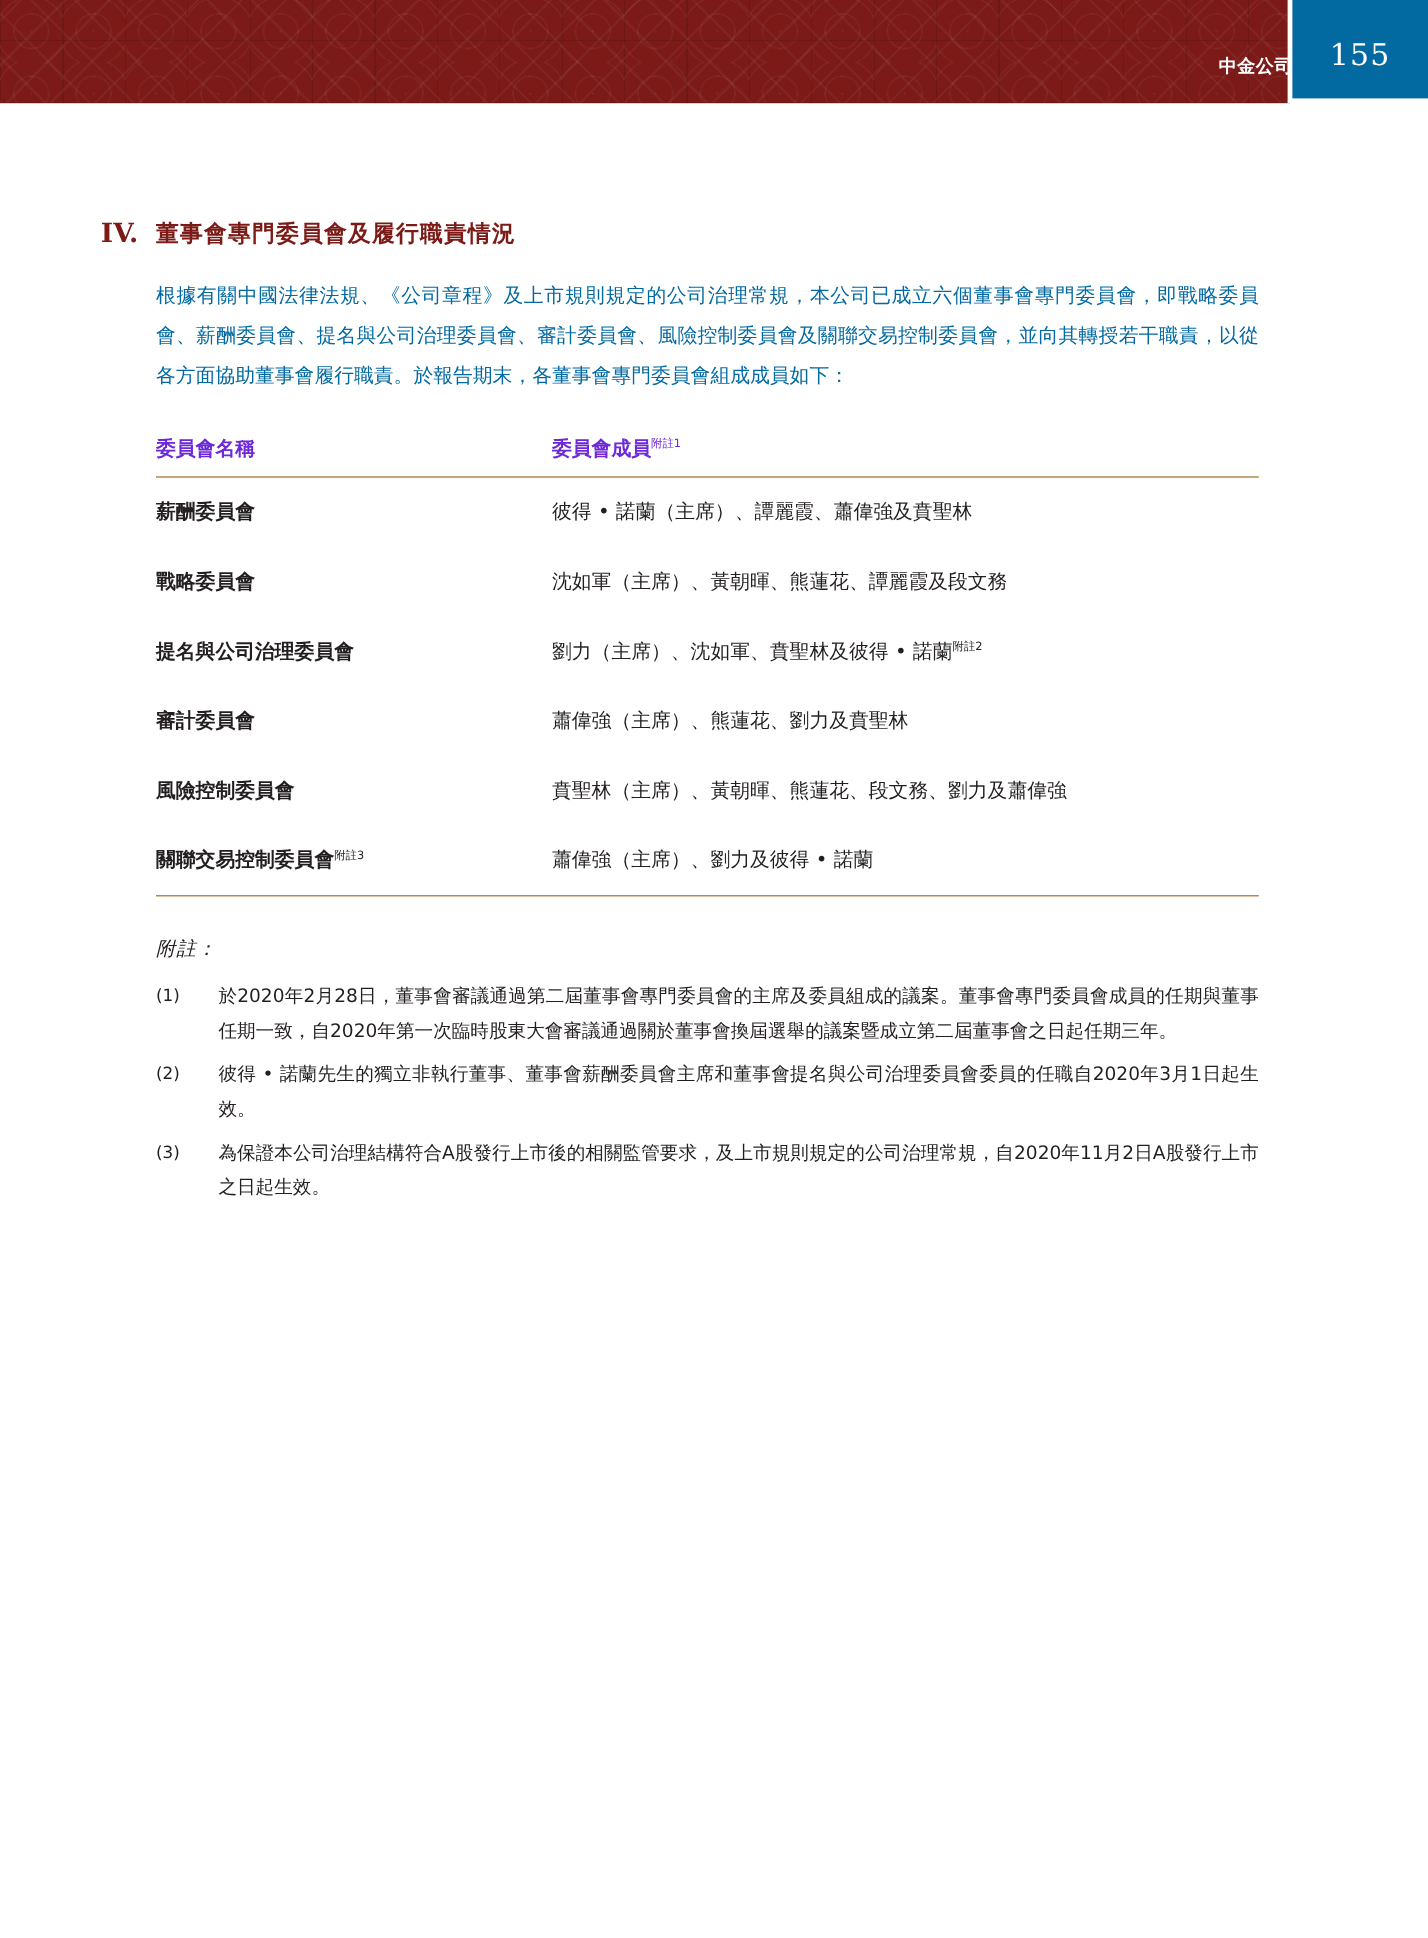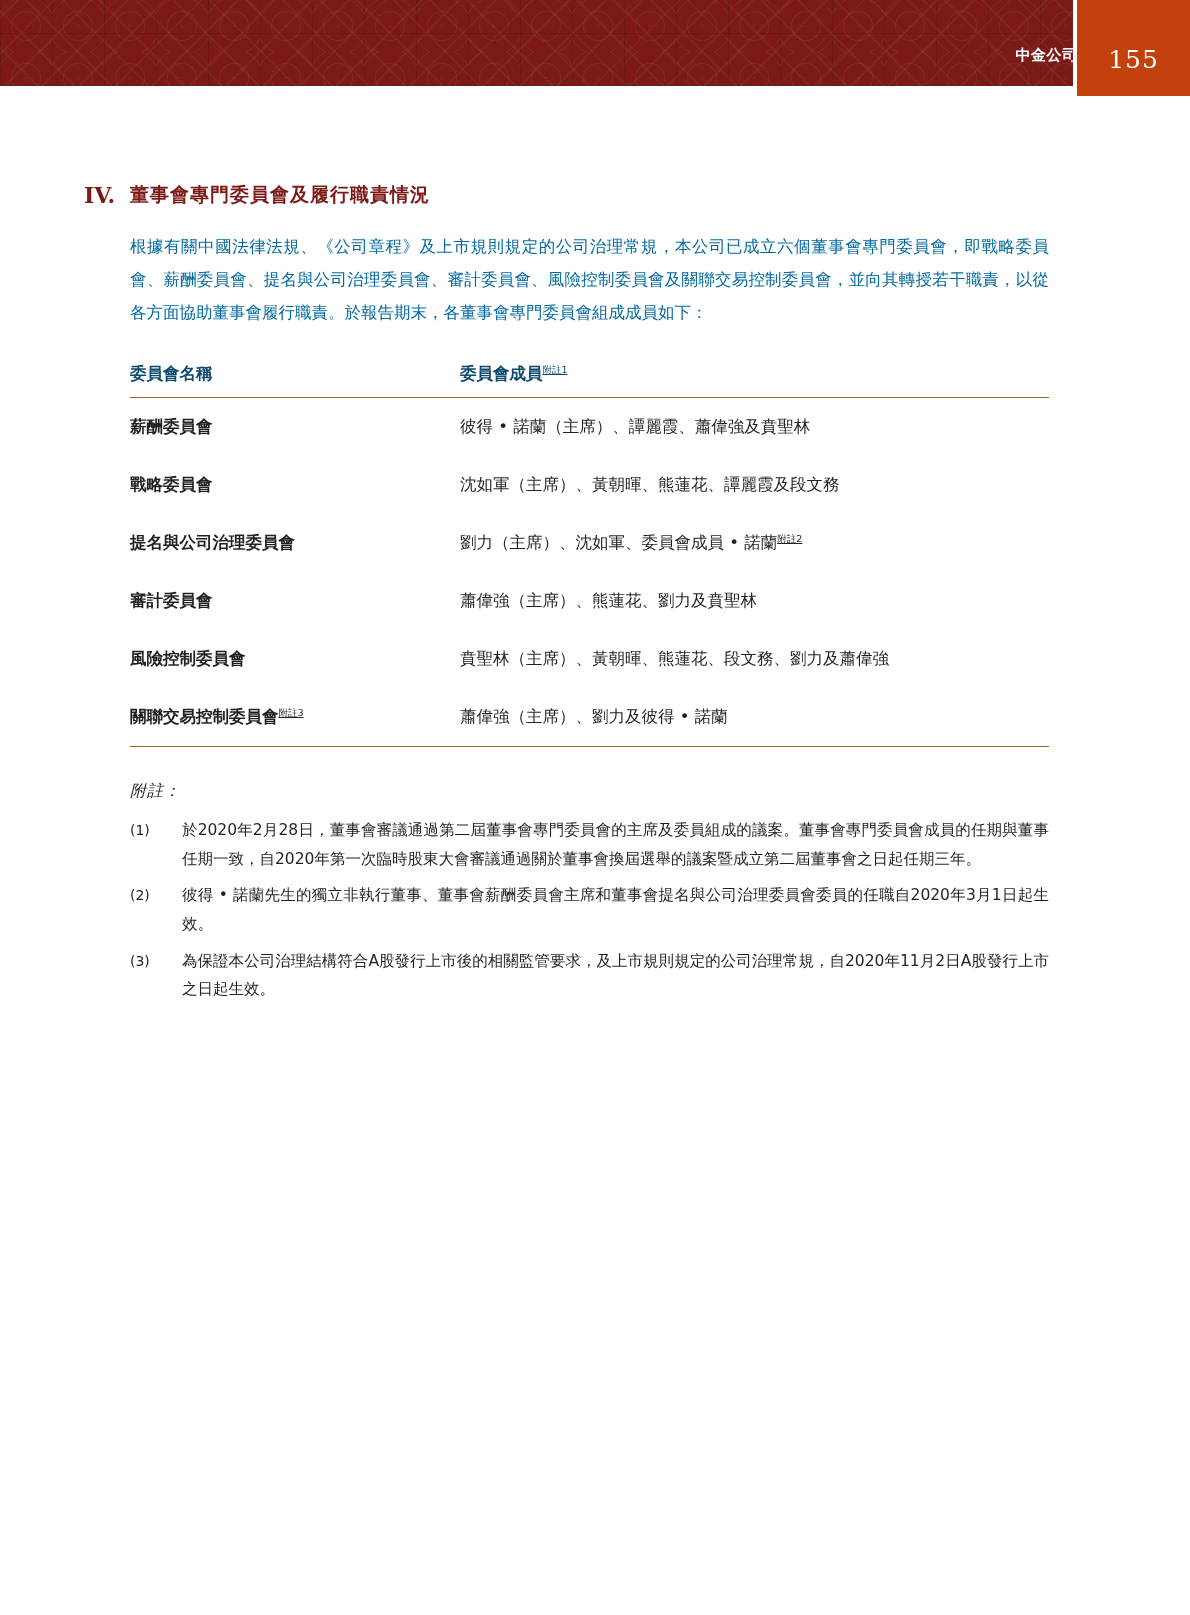--- a/index.html
+++ b/index.html
@@ -62,22 +62,22 @@
   }
   .header-caption .yr {
     font-weight: normal;
     margin-left: 8px;
   }
   .page-number-box {
     position: absolute;
     top: 0;
     left: 1077px;
     width: 113px;
-    height: 96px;
-    background: #c2410c;
+    height: 82px;
+    background: #0369a1;
     color: #ffffff;
     display: flex;
     align-items: flex-end;
     justify-content: center;
     box-sizing: border-box;
     padding-bottom: 22px;
   }
   .page-number-box span {
     font-family: "DejaVu Serif", "Liberation Serif", serif;
     font-size: 25px;
@@ -126,21 +126,21 @@
   table.cmt {
     width: 100%;
     border-collapse: collapse;
     font-size: 16.5px;
   }
   table.cmt th {
     text-align: left;
     font-weight: bold;
     padding: 0 0 12px 0;
     vertical-align: bottom;
-    color: #0c4a6e;
+    color: #6d28d9;
   }
   table.cmt thead tr {
     border-bottom: 1.5px solid #a06a22;
   }
   table.cmt tbody tr td {
     padding: 18px 0 18px 0;
     vertical-align: top;
     color: #231f20;
   }
   table.cmt tbody tr:last-child {
@@ -148,21 +148,20 @@
   }
   .col-name {
     width: 330px;
     font-weight: bold;
   }
   sup.note {
     font-size: 9.5px;
     font-weight: normal;
     vertical-align: super;
     letter-spacing: 0;
-    text-decoration: underline;
   }
 
   
   .notes {
     margin-left: 46px;
     margin-top: 34px;
     width: 919px;
   }
   .notes-title {
     font-style: italic;
@@ -222,21 +221,21 @@
         <tr>
           <td class="col-name"><span>薪酬委員會</span><sup class="note"></sup></td>
           <td><span>彼得 • 諾蘭（主席）、譚麗霞、蕭偉強及賁聖林</span><sup class="note"></sup></td>
         </tr>
         <tr>
           <td class="col-name"><span>戰略委員會</span><sup class="note"></sup></td>
           <td><span>沈如軍（主席）、黃朝暉、熊蓮花、譚麗霞及段文務</span><sup class="note"></sup></td>
         </tr>
         <tr>
           <td class="col-name"><span>提名與公司治理委員會</span><sup class="note"></sup></td>
-          <td><span>劉力（主席）、沈如軍、委員會成員 • 諾蘭</span><sup class="note">附註2</sup></td>
+          <td><span>劉力（主席）、沈如軍、賁聖林及彼得 • 諾蘭</span><sup class="note">附註2</sup></td>
         </tr>
         <tr>
           <td class="col-name"><span>審計委員會</span><sup class="note"></sup></td>
           <td><span>蕭偉強（主席）、熊蓮花、劉力及賁聖林</span><sup class="note"></sup></td>
         </tr>
         <tr>
           <td class="col-name"><span>風險控制委員會</span><sup class="note"></sup></td>
           <td><span>賁聖林（主席）、黃朝暉、熊蓮花、段文務、劉力及蕭偉強</span><sup class="note"></sup></td>
         </tr>
         <tr>

